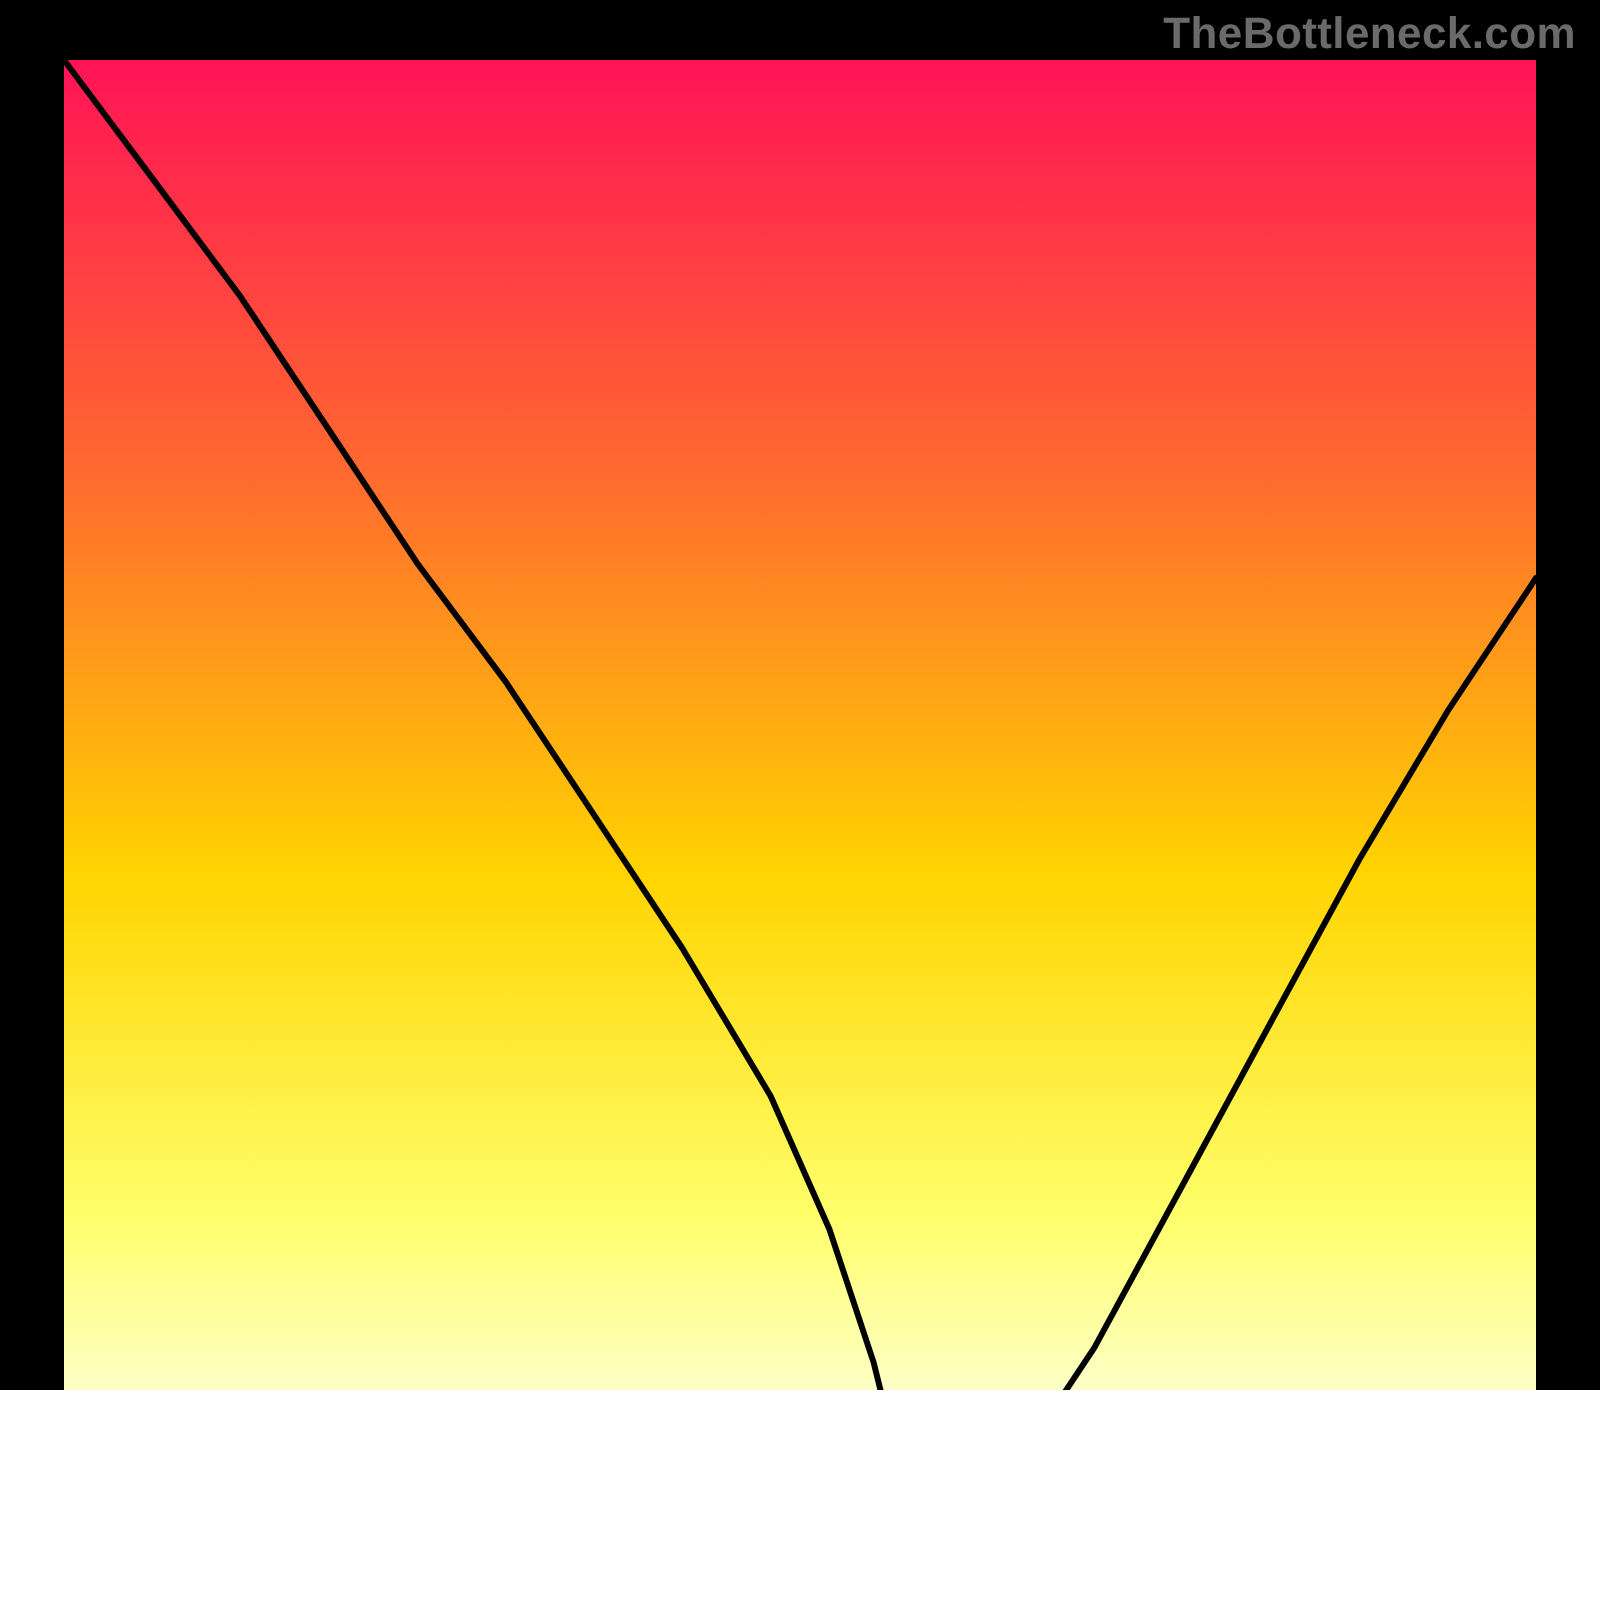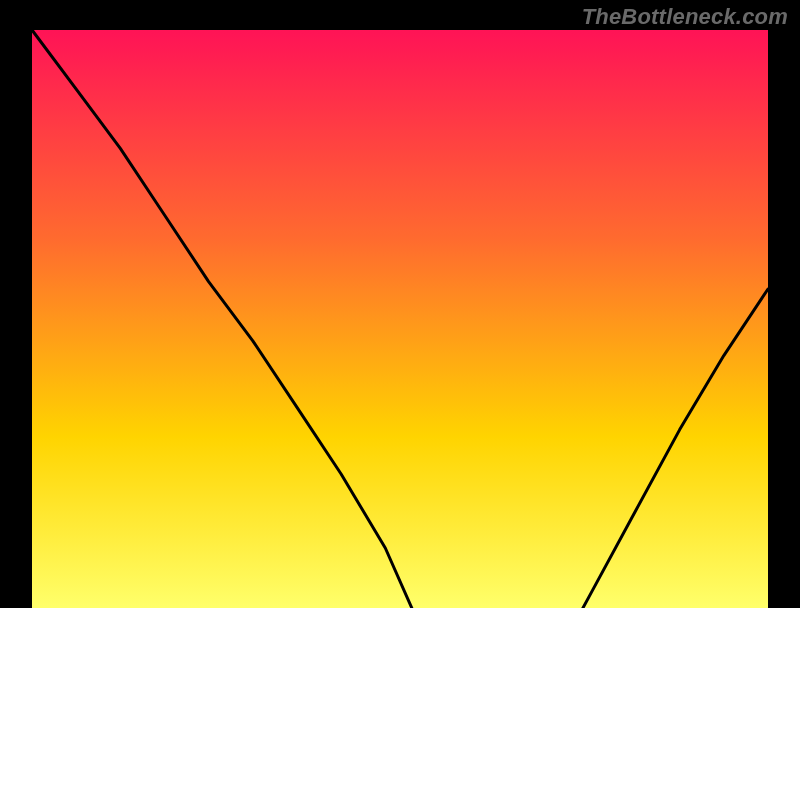--- a/index.html
+++ b/index.html
@@ -3,23 +3,22 @@
 <meta charset="utf-8">
 <style>
   body {
     margin: 0;
     padding: 0;
     background: #fff;
     font-family: Arial, Helvetica, sans-serif;
   }
   .chart-wrap {
     width: 800px;
-    height: 608px;
+    height: 695px;
     position: relative;
-    font-style: italic;
   }
   .watermark {
     position: absolute;
     top: 4px;
     right: 12px;
     font-size: 22px;
     font-weight: bold;
     color: #6a6a6a;
     letter-spacing: 0.2px;
     font-family: Arial, Helvetica, sans-serif;

